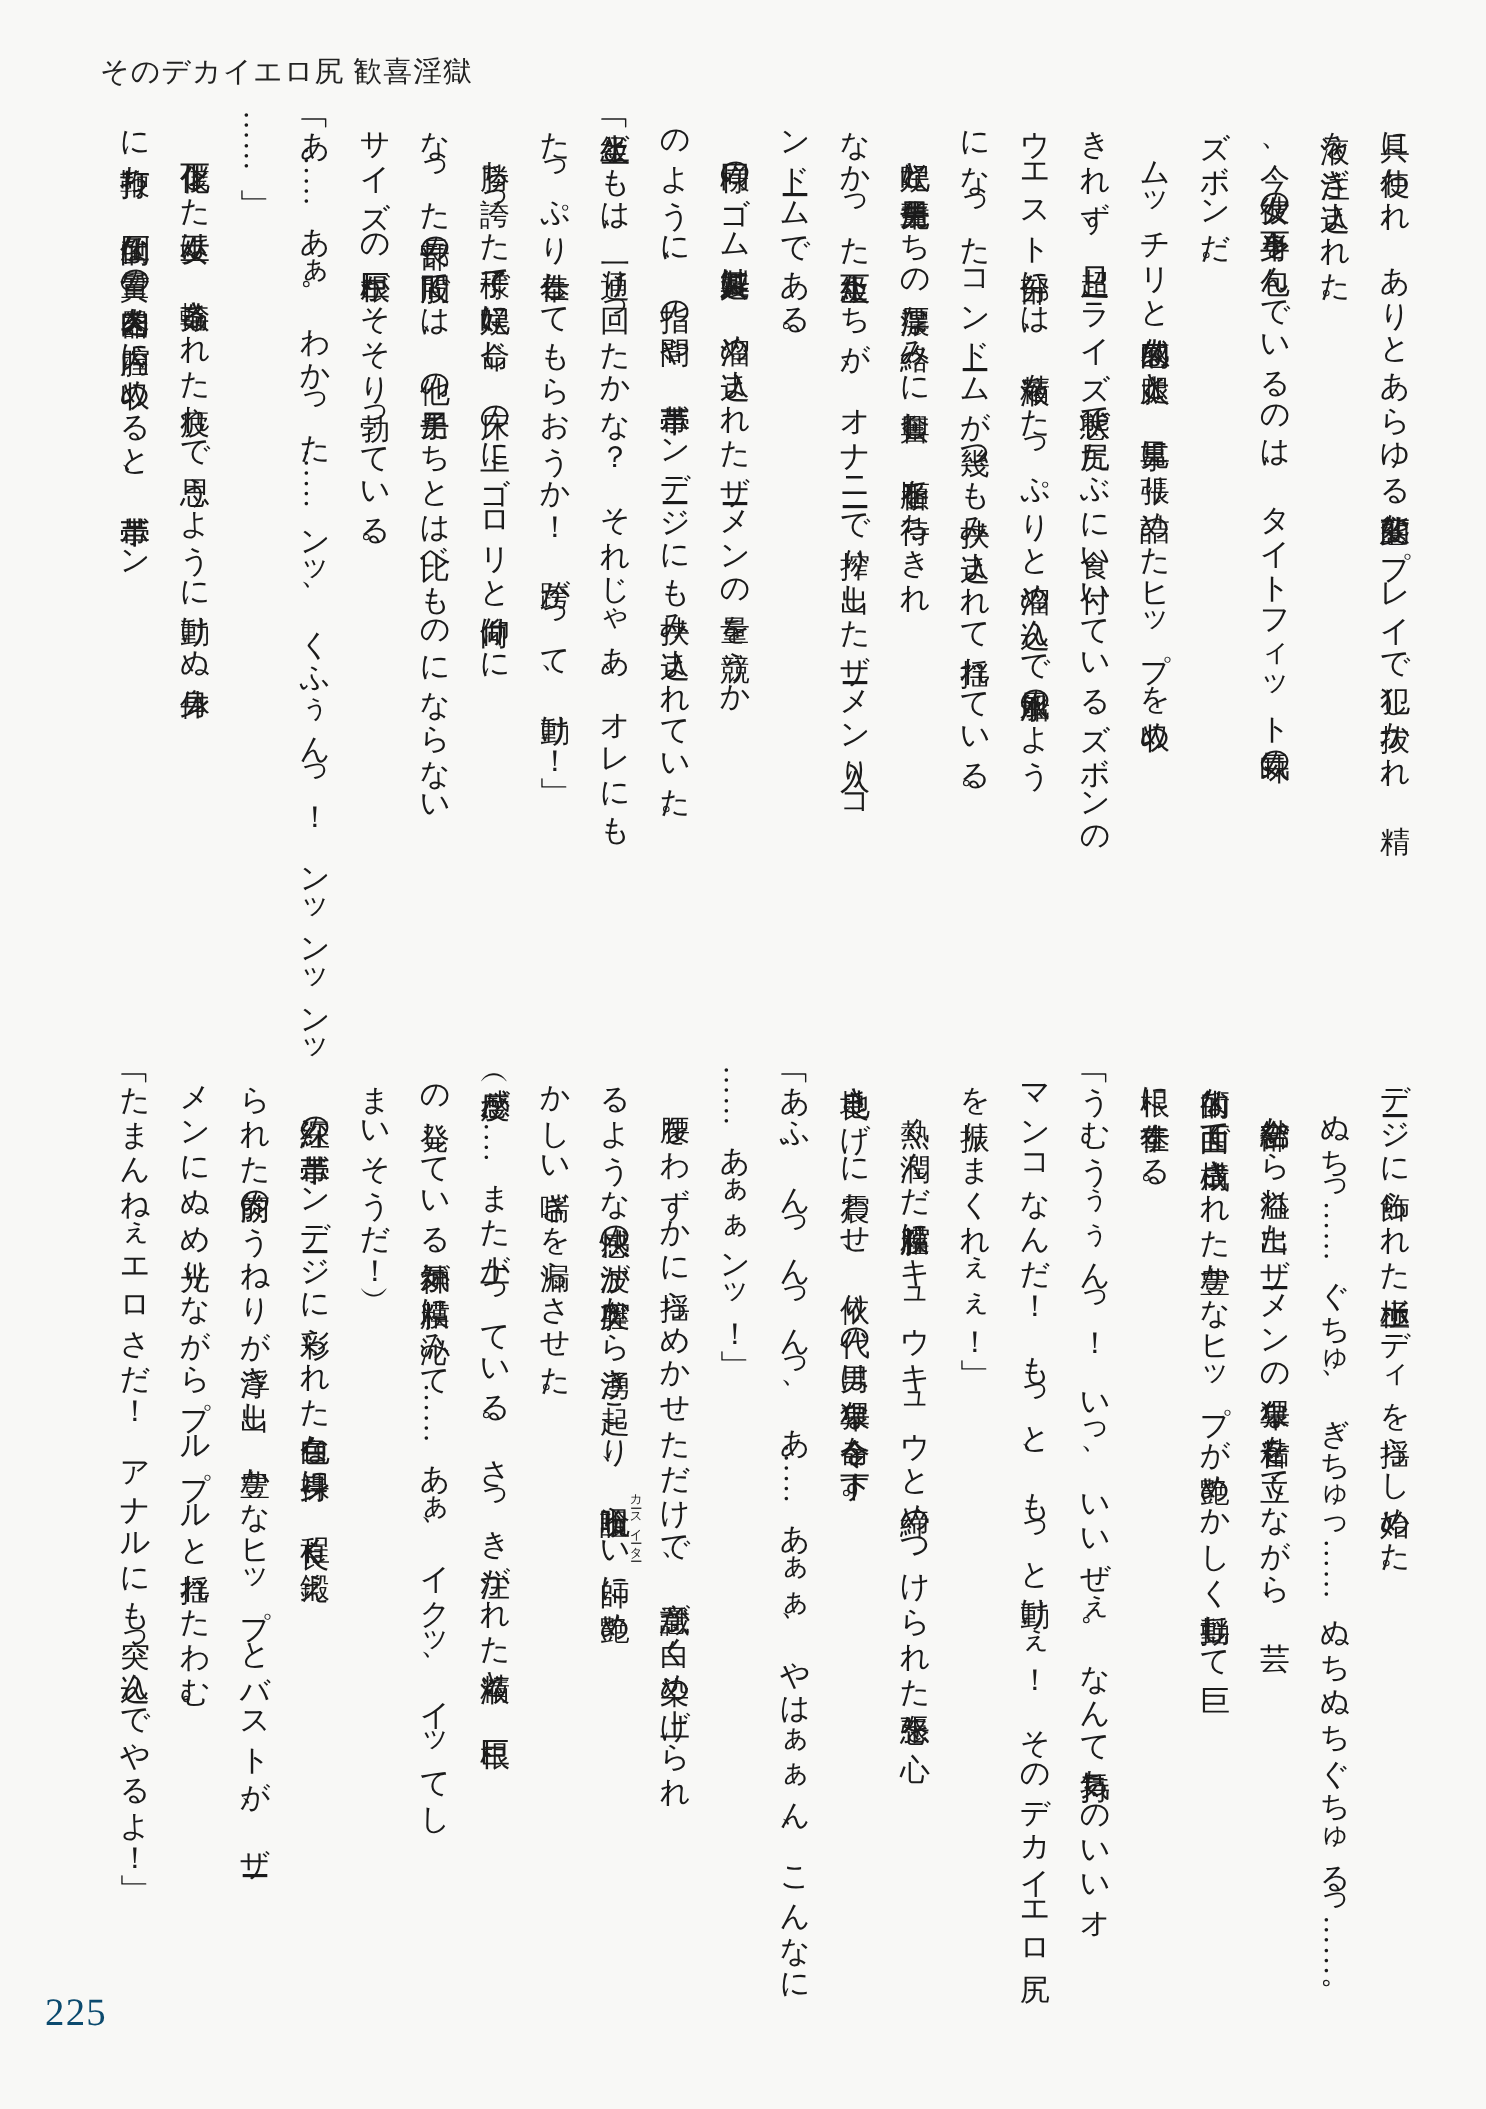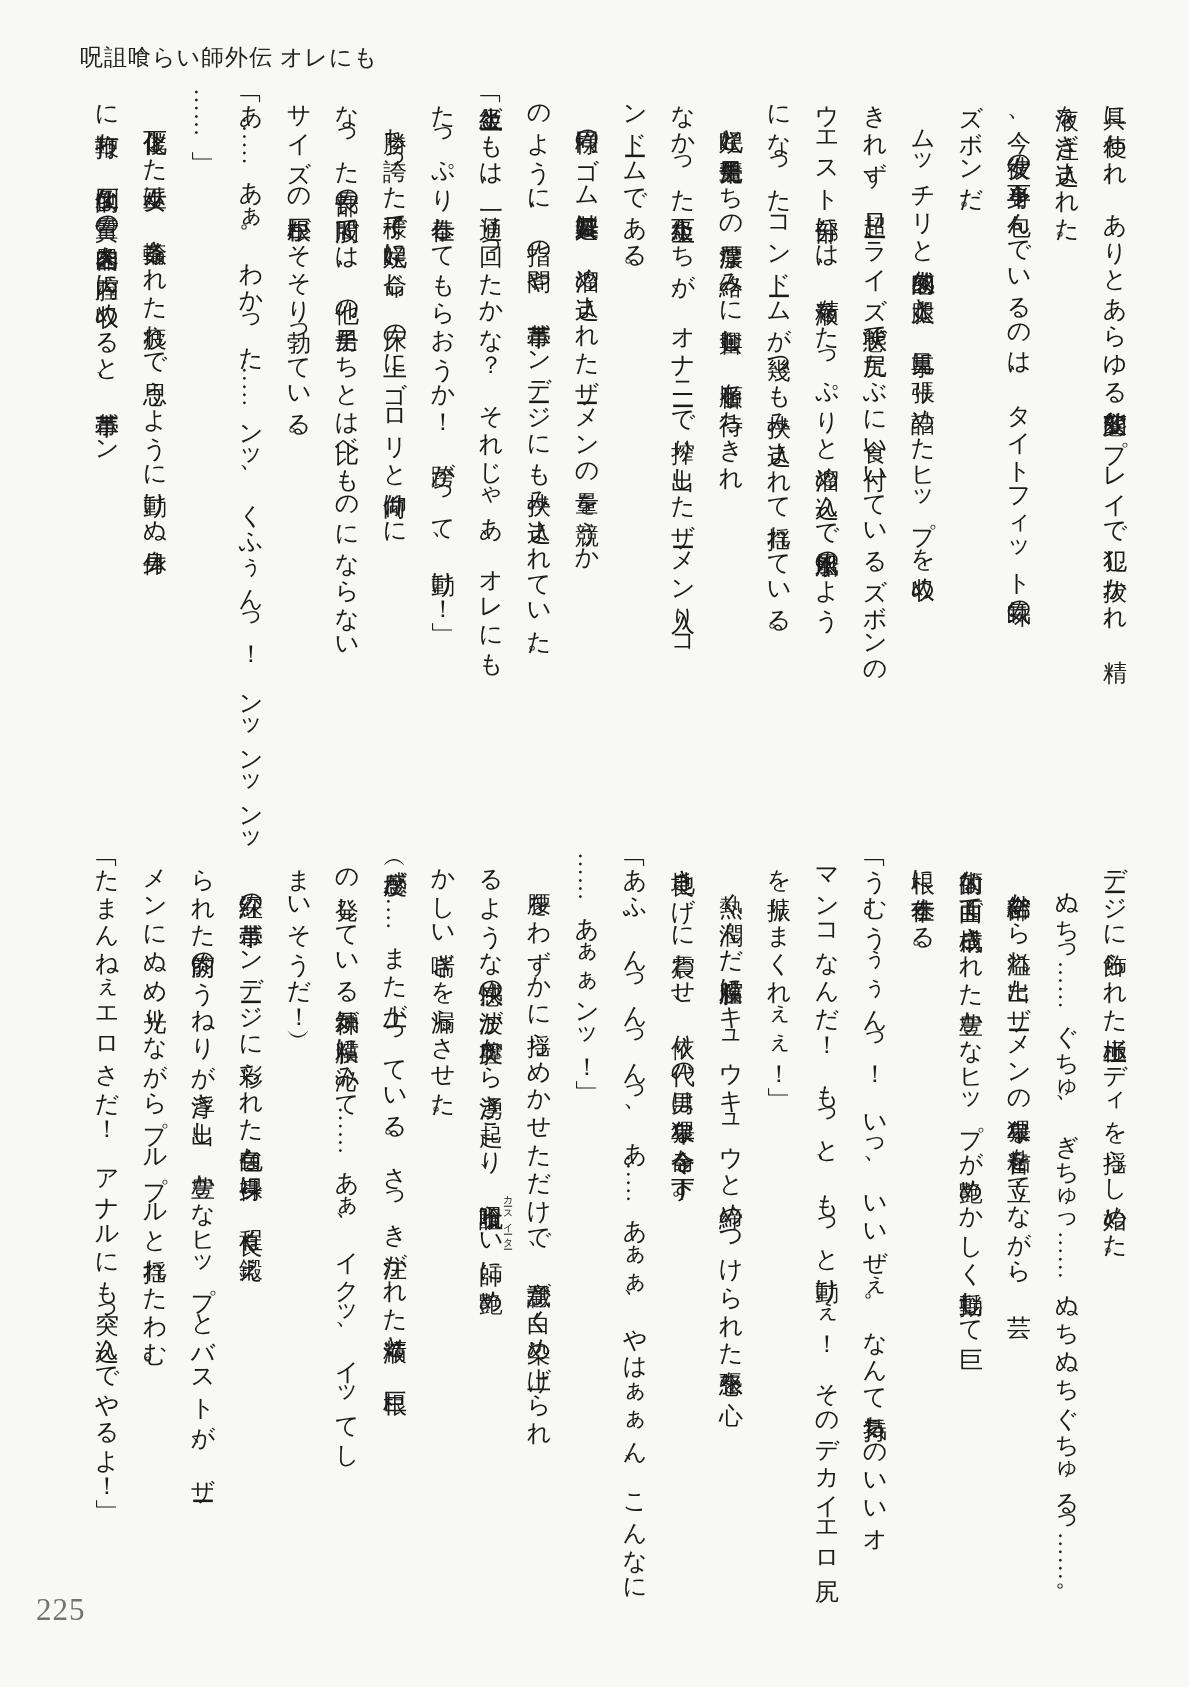--- a/index.html
+++ b/index.html
@@ -45,27 +45,27 @@
     font-size: 10px;
     letter-spacing: 0;
     color: #1b1b1b;
   }
   .page-number {
     position: absolute;
     left: 36px;
     top: 1592px;
     font-size: 31px;
     letter-spacing: 1px;
-    color: #737373;
+    color: #0c4a6e;
   }
 </style>
 </head>
 <body>
 
-<div class="page-header">呪詛喰らい師外伝 オレにも</div>
+<div class="page-header">そのデカイエロ尻 歓喜淫獄</div>
 
 <div class="vblock vblock-top">
   <p>具に使われ、ありとあらゆる変態的なプレイで犯し抜かれ、精</p>
   <p>液を注ぎ込まれた。</p>
   <p class="indent">今、彼女の下半身を包んでいるのは、タイトフィット気味の</p>
   <p>ズボンだ。</p>
   <p class="indent">ムッチリと肉感的な太腿と、見事に張り詰めたヒップを収め</p>
   <p>きれず、超ローライズ状態で尻たぶに食い付いているズボンの</p>
   <p>ウエスト部分には、精液をたっぷりと溜め込んで水風船のよう</p>
   <p>になったコンドームが幾つも挟み込まれて揺れている。</p>

